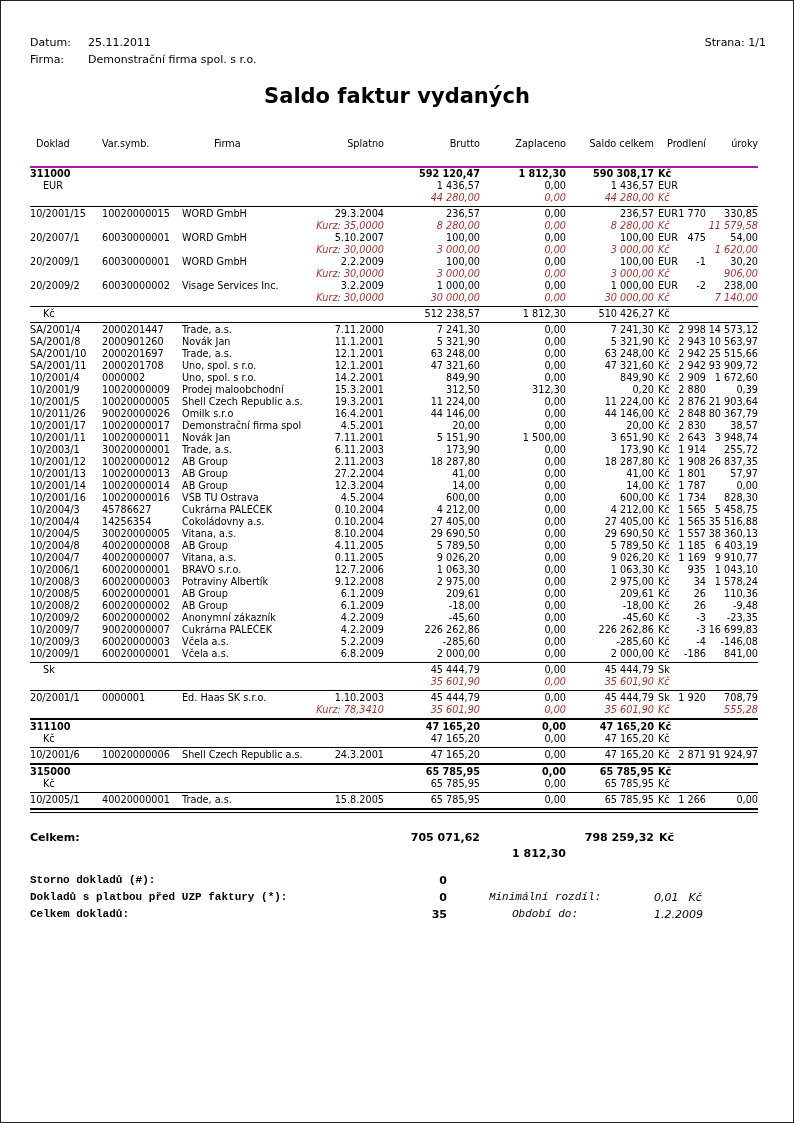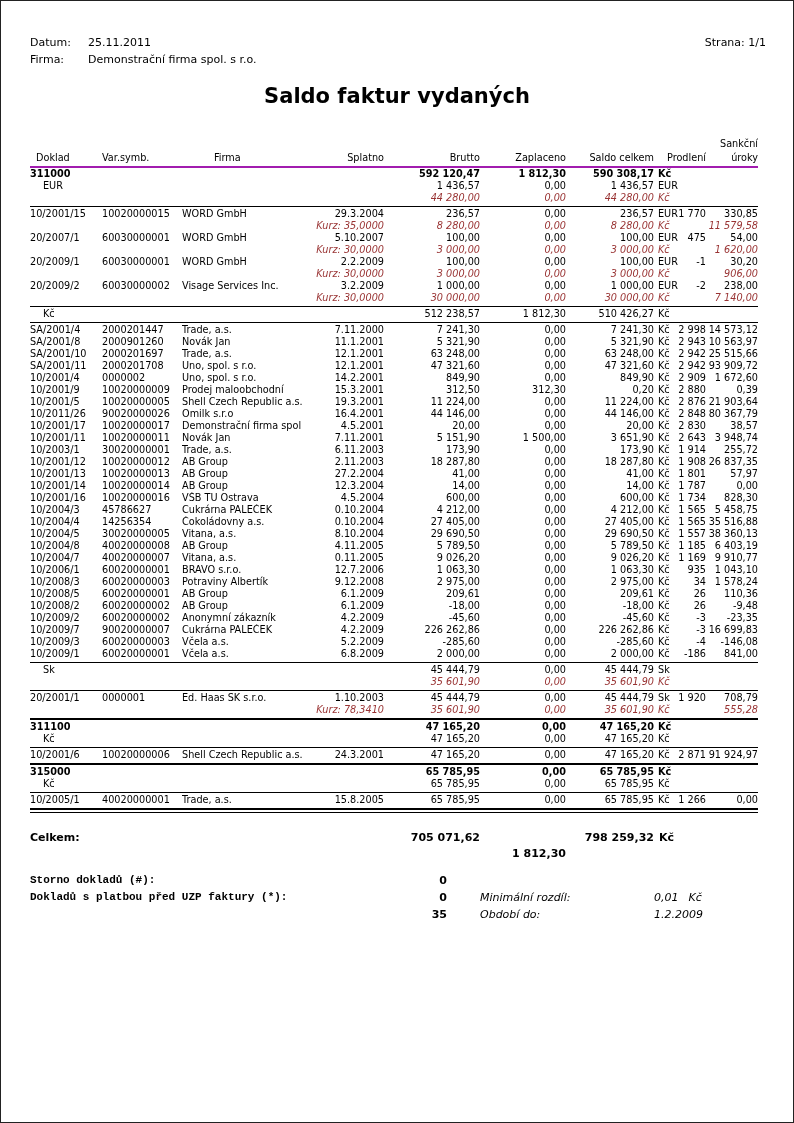--- a/index.html
+++ b/index.html
@@ -44,41 +44,38 @@
   .trow{height:16px;line-height:16px;}
   .t-label{grid-column:1/4;white-space:nowrap;}
   .t-brutto{grid-column:5;text-align:right;}
   .t-zaplaceno{grid-column:6;text-align:right;}
   .t-saldo{grid-column:7;text-align:right;}
   .t-mena{grid-column:8;padding-left:5px;white-space:nowrap;}
   .summary{margin-top:10px;font-size:11px;}
   .srow{height:17px;line-height:17px;}
   .s-label{grid-column:1/5;font-weight:bold;white-space:nowrap;font-family:Liberation Mono, monospace;}
   .s-value{grid-column:5;text-align:right;padding-right:33px;font-weight:bold;}
-  .s-ilabel{grid-column:6/8;text-align:left;font-style:italic;padding-right:44px;white-space:nowrap;}
+  .s-ilabel{grid-column:6/8;text-align:center;font-style:italic;padding-right:44px;white-space:nowrap;font-family:Liberation Mono, monospace;}
   .s-ivalue{grid-column:8/11;text-align:right;font-style:italic;padding-right:58px;white-space:nowrap;}
   .s-ivalue .mena-gap{margin-left:10px;}
 </style>
 </head>
 <body>
 
 <div class="page-border"></div>
 
 <span class="meta m-datum-label">Datum:</span>
 <span class="meta m-datum-value">25.11.2011</span>
 <span class="meta m-strana">Strana: 1/1</span>
 <span class="meta m-firma-label">Firma:</span>
 <span class="meta m-firma-value">Demonstrační firma spol. s r.o.</span>
 
 <div class="report-title">Saldo faktur vydaných</div>
 
 <div class="thead">
-  <div class="grid hrow">
-    <span class="hc h-sankcni1">Sankční</span>
-  </div>
   <div class="grid hrow">
     <span class="hc h-doklad">Doklad</span>
     <span class="hc h-varsymb">Var.symb.</span>
     <span class="hc h-firma">Firma</span>
     <span class="hc h-splatno">Splatno</span>
     <span class="hc h-brutto">Brutto</span>
     <span class="hc h-zaplaceno">Zaplaceno</span>
     <span class="hc h-saldo">Saldo celkem</span>
     <span class="hc h-prodleni">Prodlení</span>
     <span class="hc h-sankcni2">úroky</span>
@@ -716,18 +713,19 @@
       <span class="s-label">Storno dokladů (#):</span>
       <span class="s-value">0</span>
     </div>
     <div class="grid srow">
       <span class="s-label">Dokladů s platbou před UZP faktury (*):</span>
       <span class="s-value">0</span>
       <span class="s-ilabel">Minimální rozdíl:</span>
       <span class="s-ivalue"><span>0,01</span><span class="mena-gap">Kč</span></span>
     </div>
     <div class="grid srow">
+      <span class="s-label">Celkem dokladů:</span>
       <span class="s-value">35</span>
       <span class="s-ilabel">Období do:</span>
       <span class="s-ivalue">1.2.2009</span>
     </div>
   </div>
 </div>
 
 </body></html>

